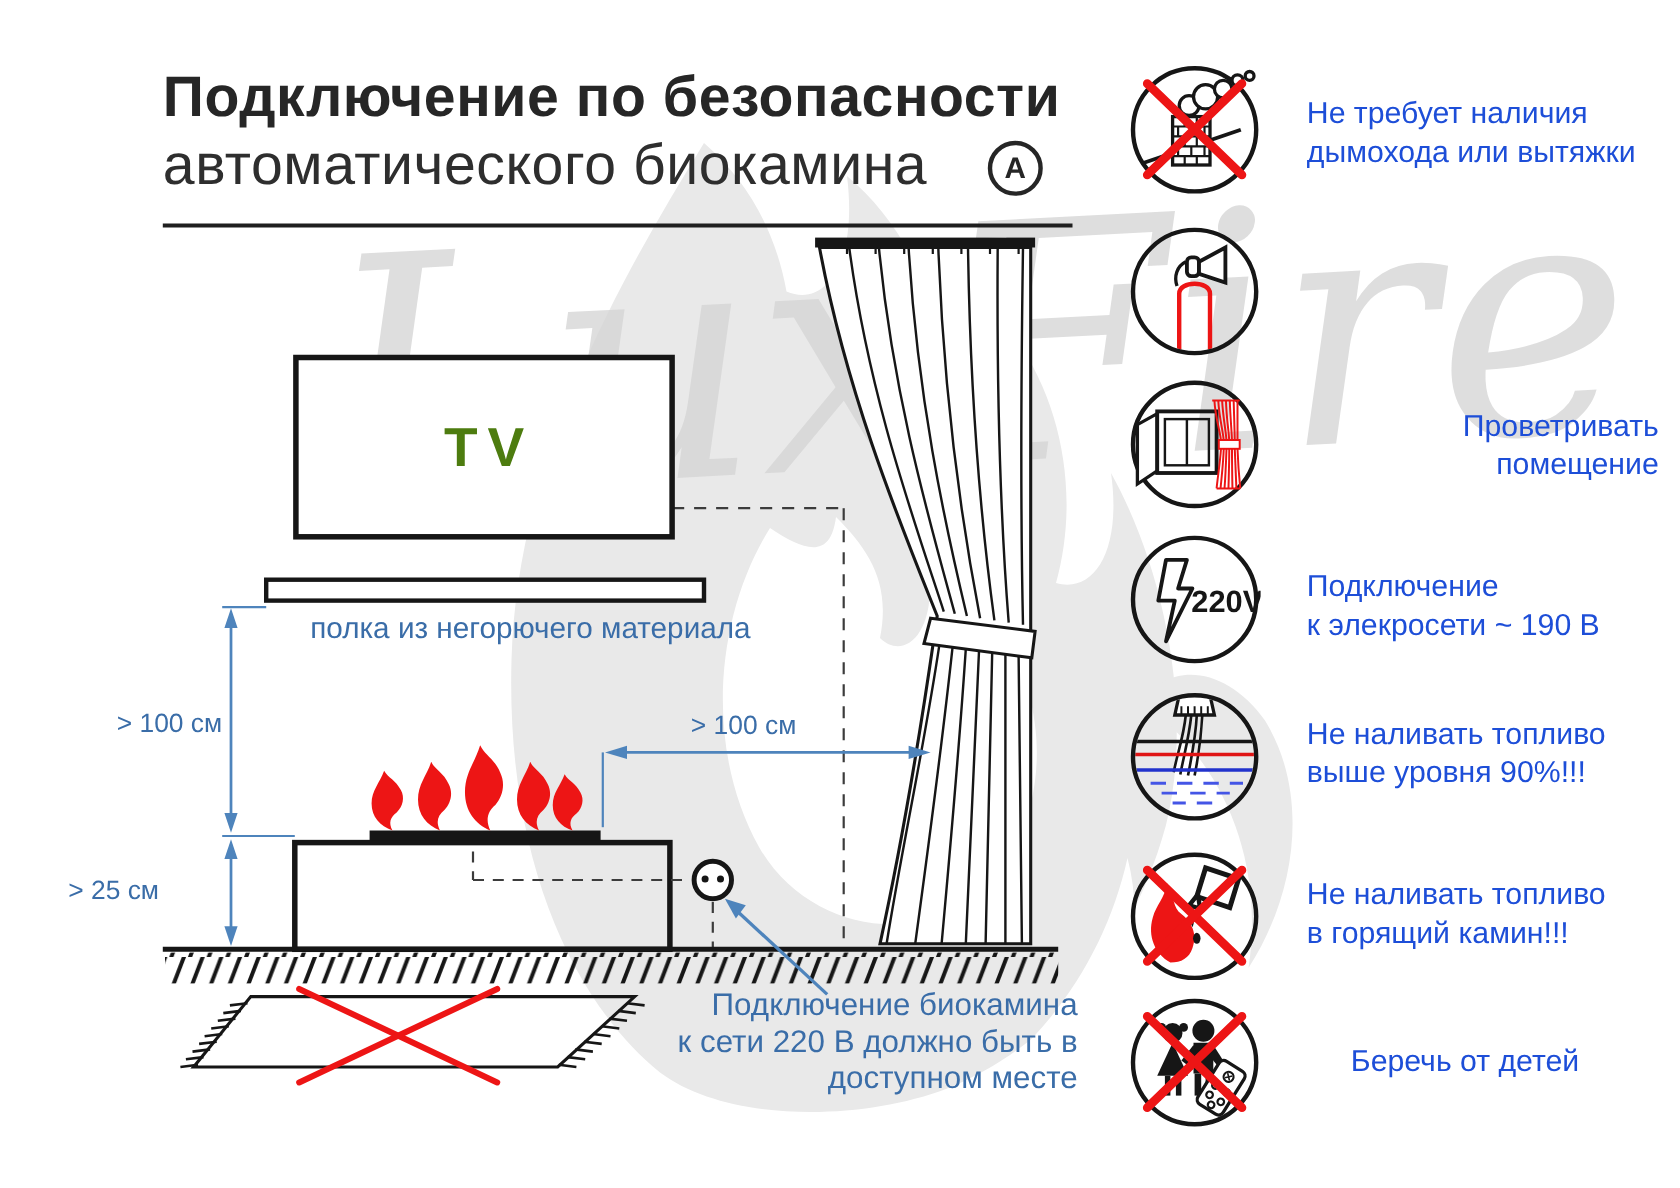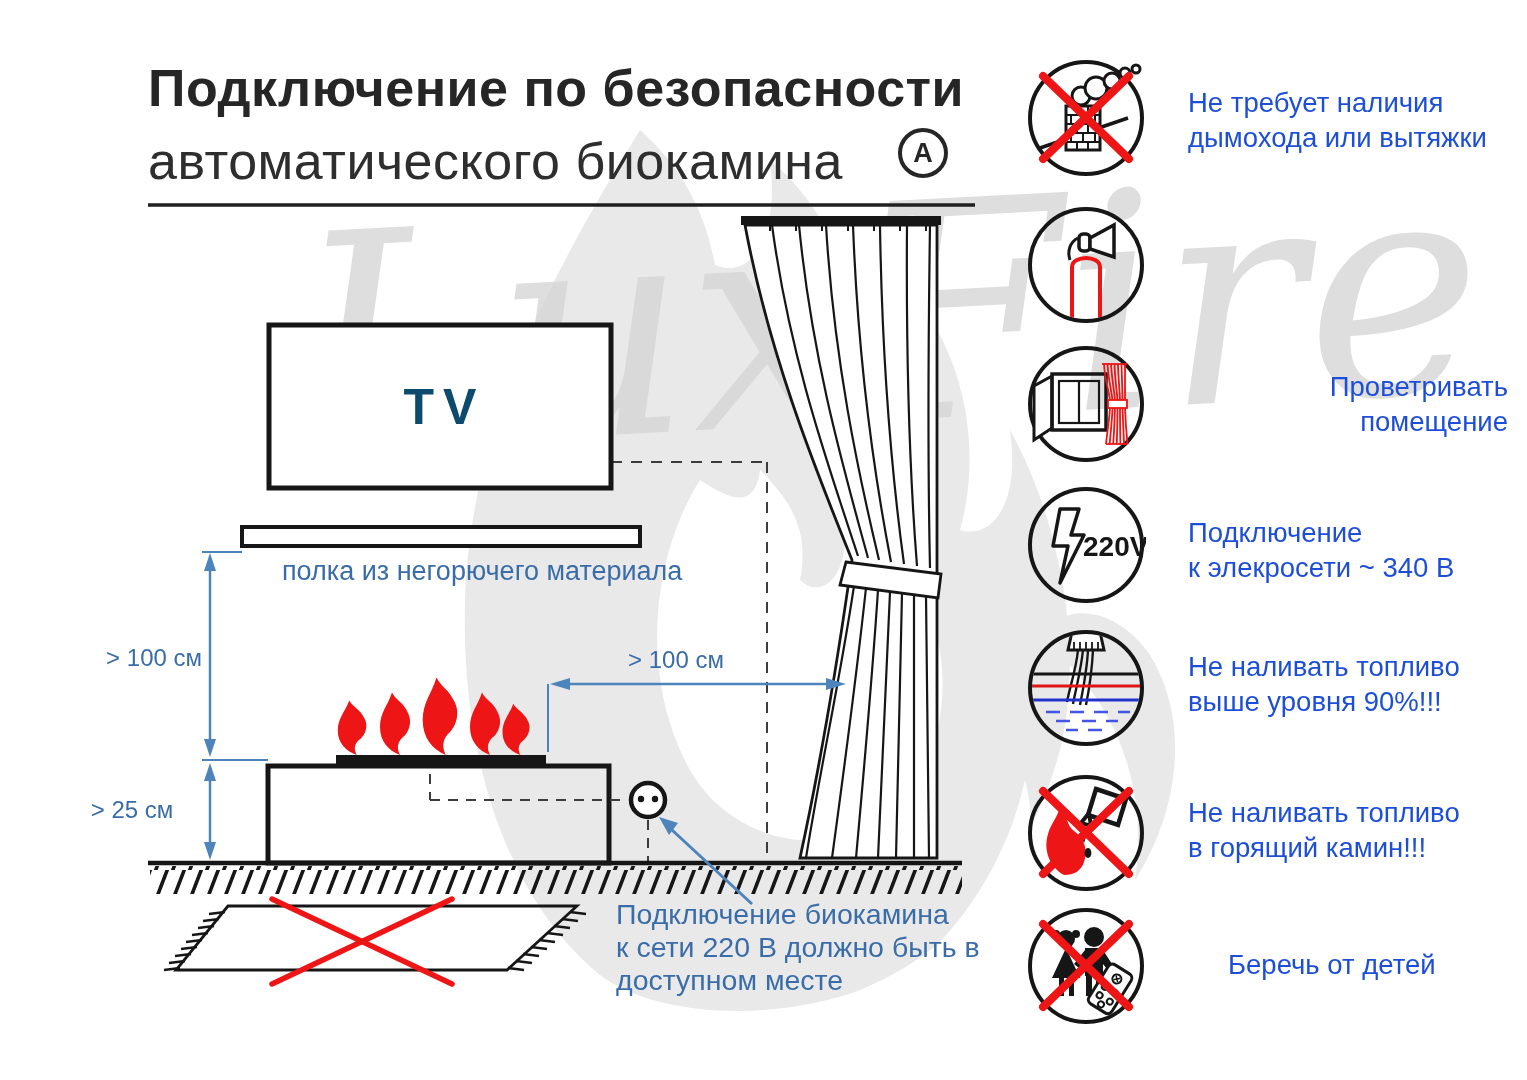--- a/index.html
+++ b/index.html
@@ -2,33 +2,33 @@
 <html><head>
 <meta charset="utf-8">
 <style>
   html,body{margin:0;padding:0;background:#ffffff;}
   .canvas{position:relative;width:1527px;height:1080px;background:#fff;overflow:hidden;
           font-family:"Liberation Sans",sans-serif;}
   .abs{position:absolute;}
   .pre{white-space:pre-line;}
   
   .title1{left:148px;top:58px;font-size:52px;font-weight:bold;color:#262626;letter-spacing:.5px;}
-  .title2{left:148px;top:131px;font-size:52px;font-weight:400;color:#2e2e2e;letter-spacing:.5px;}
+  .title2{left:148px;top:120px;font-size:52px;font-weight:400;color:#2e2e2e;letter-spacing:.5px;}
   .badge{left:898px;top:128px;width:42px;height:42px;border:4px solid #262626;border-radius:50%;
          display:flex;align-items:center;justify-content:center;font-size:27px;font-weight:bold;color:#262626;}
   
   .blue{color:#3a6da8;}
   .dimlabel{font-size:24px;}
   .dim-v1{left:62px;top:644px;width:140px;text-align:right;}
-  .dim-v2{left:62px;top:796px;width:140px;text-align:center;}
+  .dim-v2{left:62px;top:796px;width:140px;text-align:left;}
   .dim-h{left:628px;top:646px;}
   .shelf-label{left:238px;top:556px;font-size:27px;margin-left:44px;}
   .tv-label{left:269px;top:325px;width:342px;height:163px;display:flex;align-items:center;justify-content:center;
-            font-size:50px;font-weight:bold;color:#0c4a6e;letter-spacing:9px;padding-left:9px;box-sizing:border-box;}
-  .outlet-note{left:616px;top:898px;font-size:28.5px;line-height:33px;}
+            font-size:50px;font-weight:bold;color:#4d7c0f;letter-spacing:9px;padding-left:9px;box-sizing:border-box;}
+  .outlet-note{left:616px;top:898px;font-size:28.5px;line-height:33px;text-align:right;}
   
   .rule-icon{left:1026px;width:120px;height:120px;}
   .rule-label{left:1188px;width:320px;font-size:27.5px;line-height:1.26;color:#1d4ed8;}
   svg{display:block;}
 </style>
 </head>
 <body>
 
 <div class="canvas">
 
@@ -225,21 +225,21 @@
   </svg>
   <div class="abs pre rule-label" style="top:370px;text-align:right;">Проветривать
 помещение</div>
 
   <svg class="abs rule-icon" style="top:485px;" viewBox="0 0 120 120">
     <circle cx="60" cy="60" r="56" fill="none" stroke="#161616" stroke-width="4"></circle>
     <path d="M34,24 L53,24 L45,50 L58,50 L34,98 L42,61 L27,61 Z" fill="none" stroke="#161616" stroke-width="3.5" stroke-linejoin="round"></path>
     <text x="57" y="71" font-family="Liberation Sans, sans-serif" font-size="28" font-weight="bold" fill="#161616">220V</text>
   </svg>
   <div class="abs pre rule-label" style="top:516px;">Подключение
-к элекросети ~ 340 В</div>
+к элекросети ~ 190 В</div>
 
   <svg class="abs rule-icon" style="top:628px;" viewBox="0 0 120 120">
     <defs>
         <clipPath id="clip5">
           <circle cx="60" cy="60" r="54"></circle>
         </clipPath>
       </defs>
     <g clip-path="url(#clip5)">
       <polygon points="46,4 74,4 78,22 42,22" fill="#ffffff" stroke="#161616" stroke-width="3"></polygon>
       <path d="M48,14 v8 M54,14 v8 M60,14 v8 M66,14 v8 M72,14 v8" stroke="#161616" stroke-width="1.8"></path>

